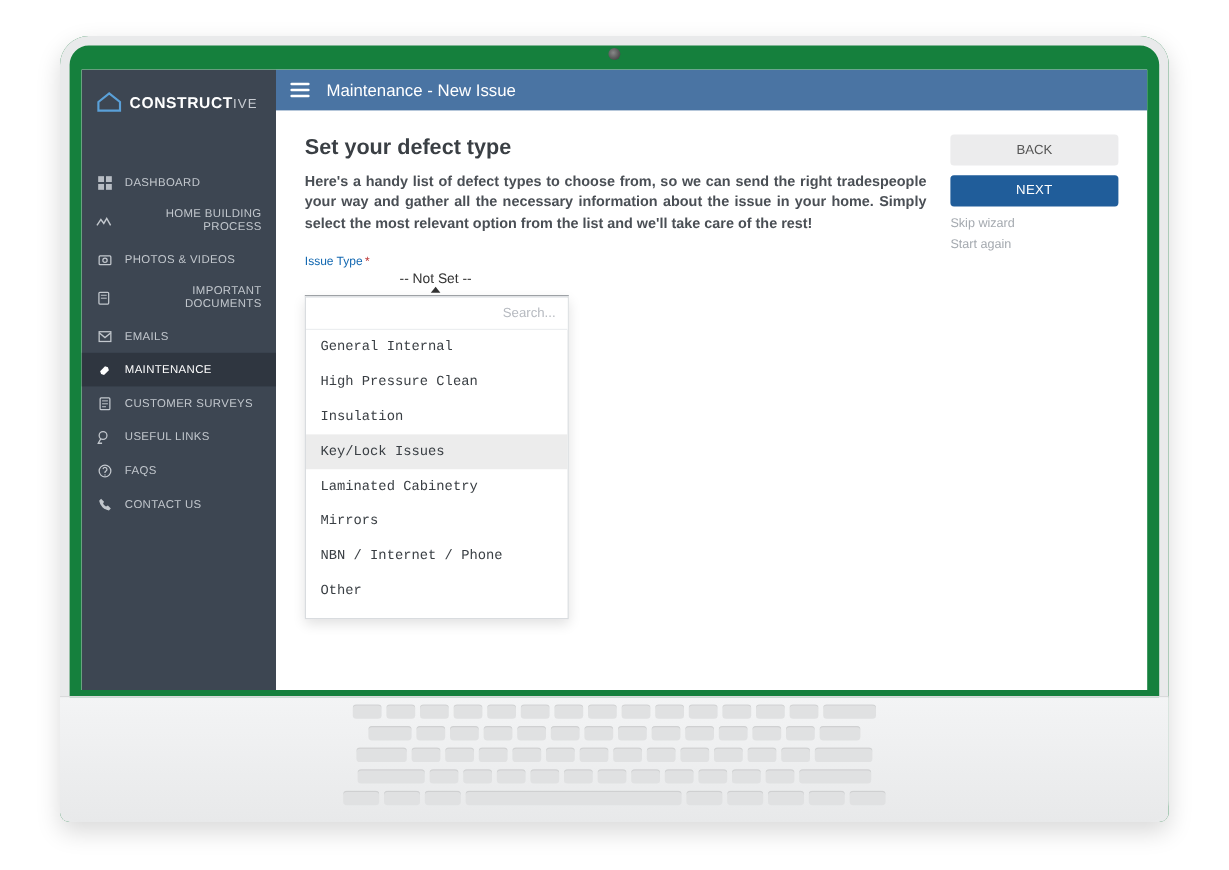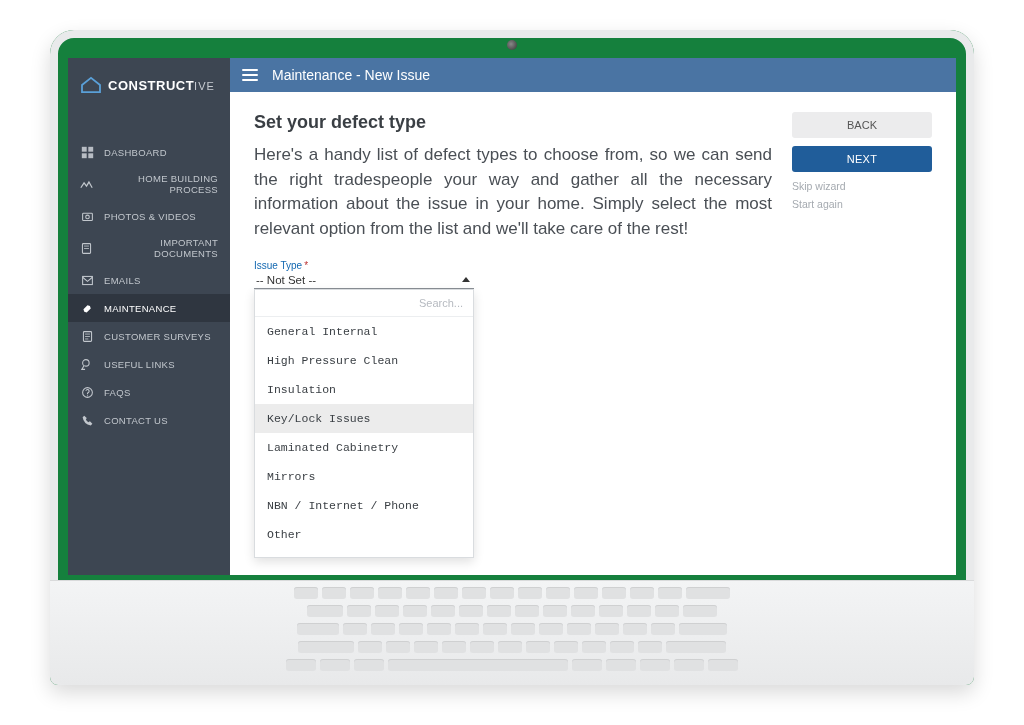--- a/index.html
+++ b/index.html
@@ -64,29 +64,29 @@
     padding:0 12px; gap:14px; font-size:14px;
   }
   .hamburger { display:flex; flex-direction:column; gap:3px; cursor:pointer; }
   .hamburger span { width:16px; height:2px; background:#fff; border-radius:1px; }
 
   .content { flex:1; padding:20px 24px; display:flex; gap:20px; align-items:flex-start; }
   .left-pane { flex:1; min-width:0; }
   .right-pane { width:140px; flex-shrink:0; }
 
   .page-title { font-size:18px; color:#3a3f44; margin-bottom:10px; }
-  .body-text { font-size:17px; color:#4a4f55; line-height:1.45; text-align:justify; }
+  .body-text { font-size:12px; color:#4a4f55; line-height:1.45; text-align:justify;font-weight:bold; }
 
   .field { margin-top:18px; width:220px; position:relative; }
   .field-label { font-size:10px; color:#1368b1; }
   .field-label .req { color:#b33; margin-left:2px; }
   .select-display {
     display:flex; align-items:center; justify-content:space-between;
     font-size:11.5px; color:#333; padding:3px 4px 2px 2px;
-    border-bottom:1px solid #8a8f95; cursor:pointer;
+    border-bottom:1px solid #8a8f95; cursor:pointer;flex-direction:column;
   }
   .select-display .caret {
     width:0; height:0; border-left:4px solid transparent; border-right:4px solid transparent;
     border-bottom:5px solid #333;
   }
 
   .dropdown {
     position:absolute; top:100%; left:0; width:220px;
     background:#fff; border:1px solid #d9dcdf; box-shadow:0 4px 10px rgba(0,0,0,.12);
     z-index:10;

